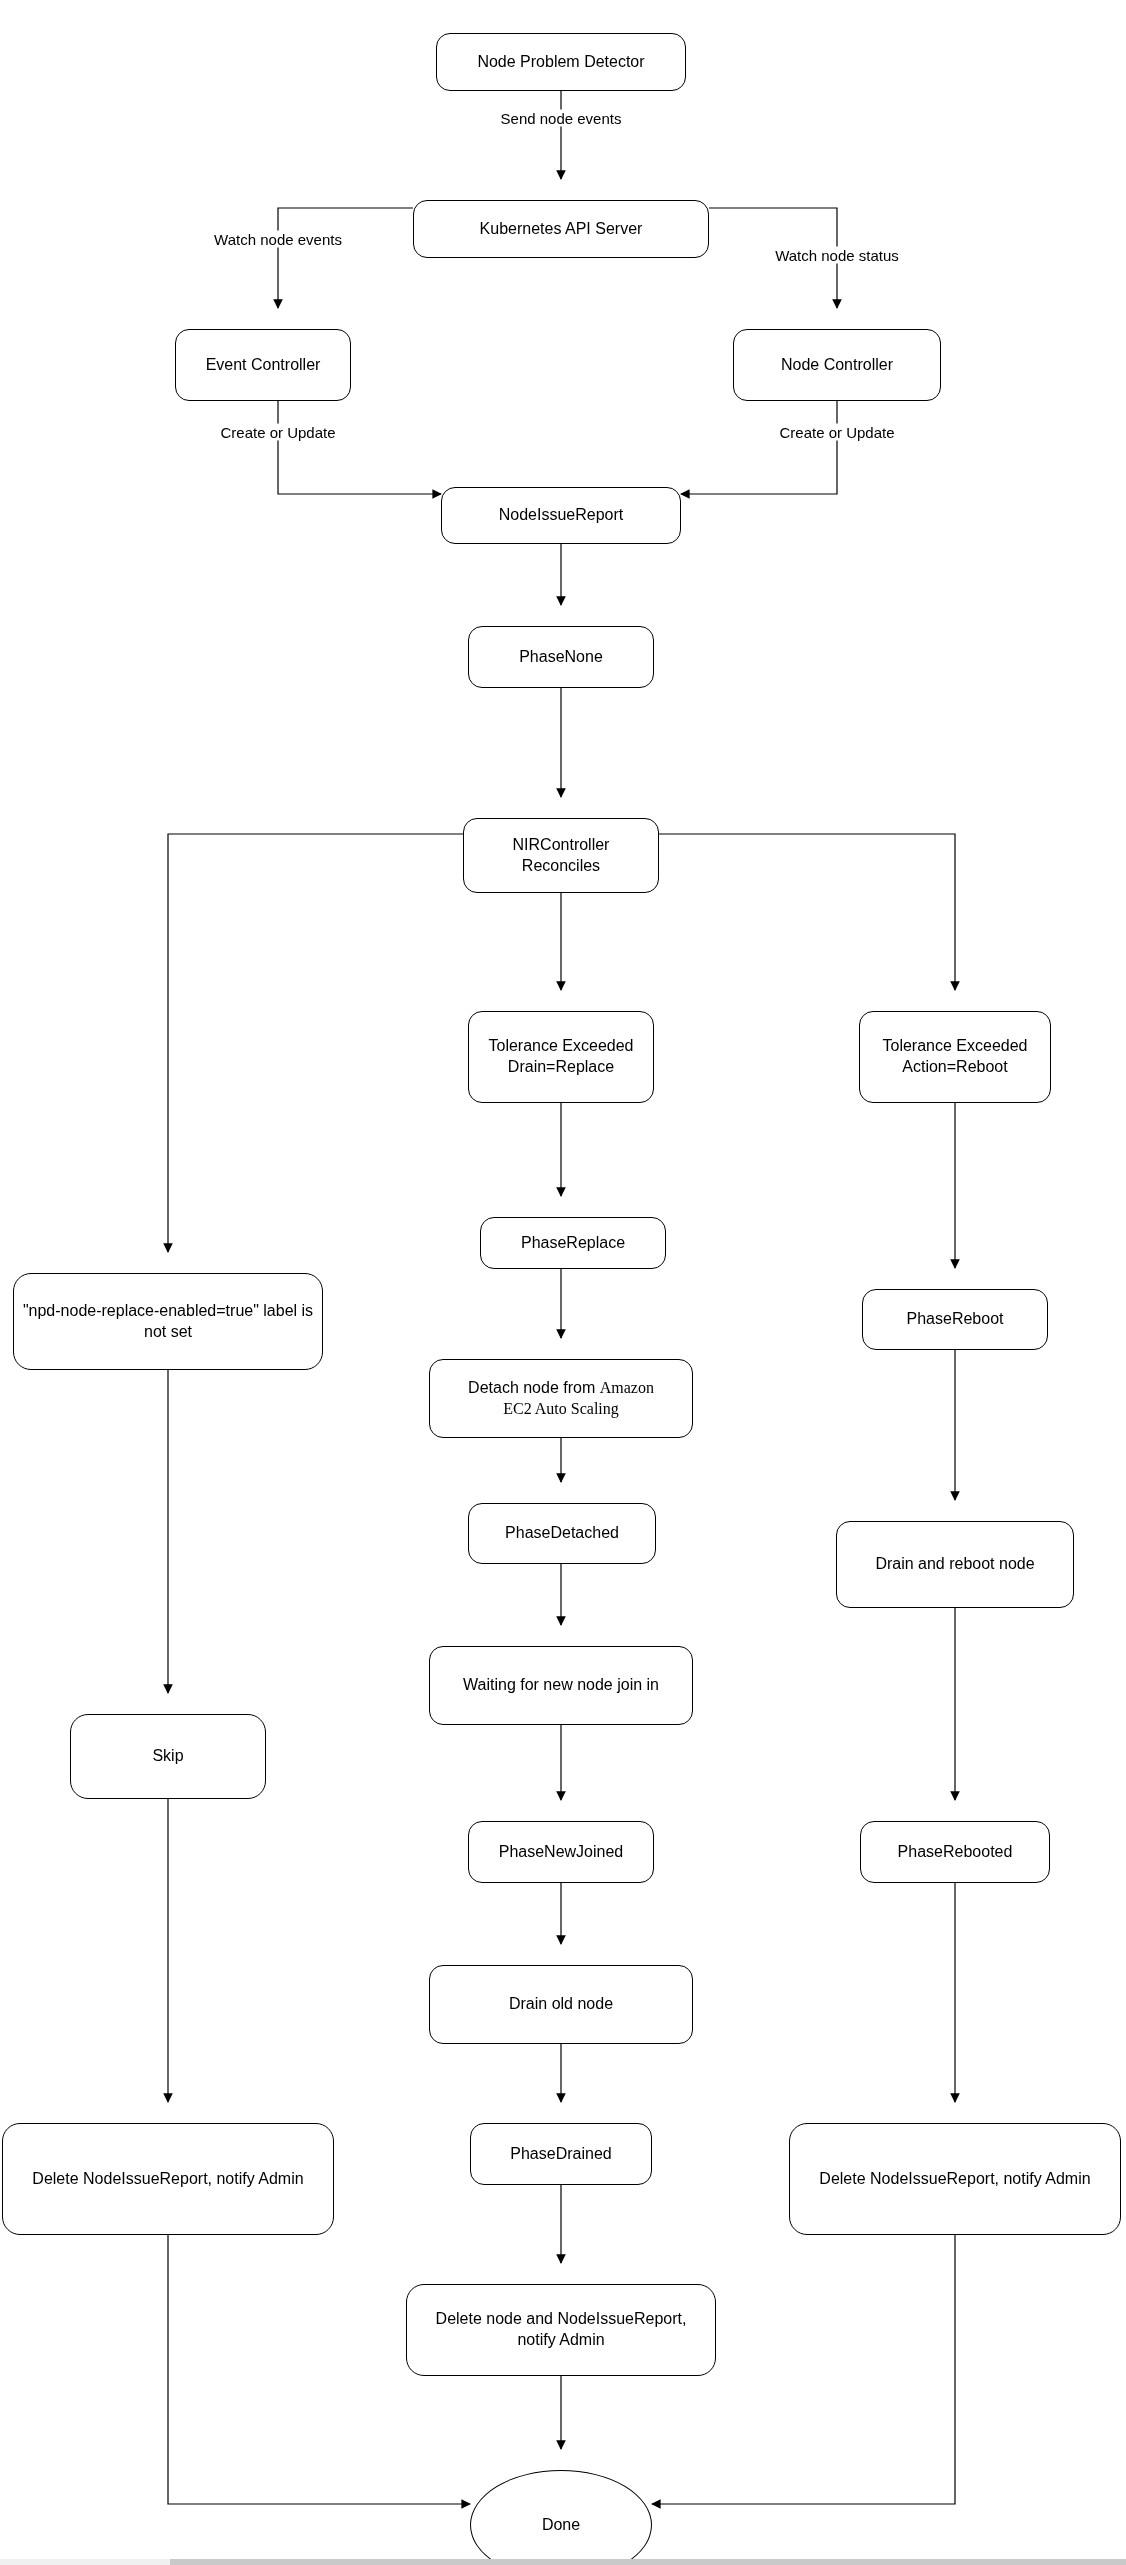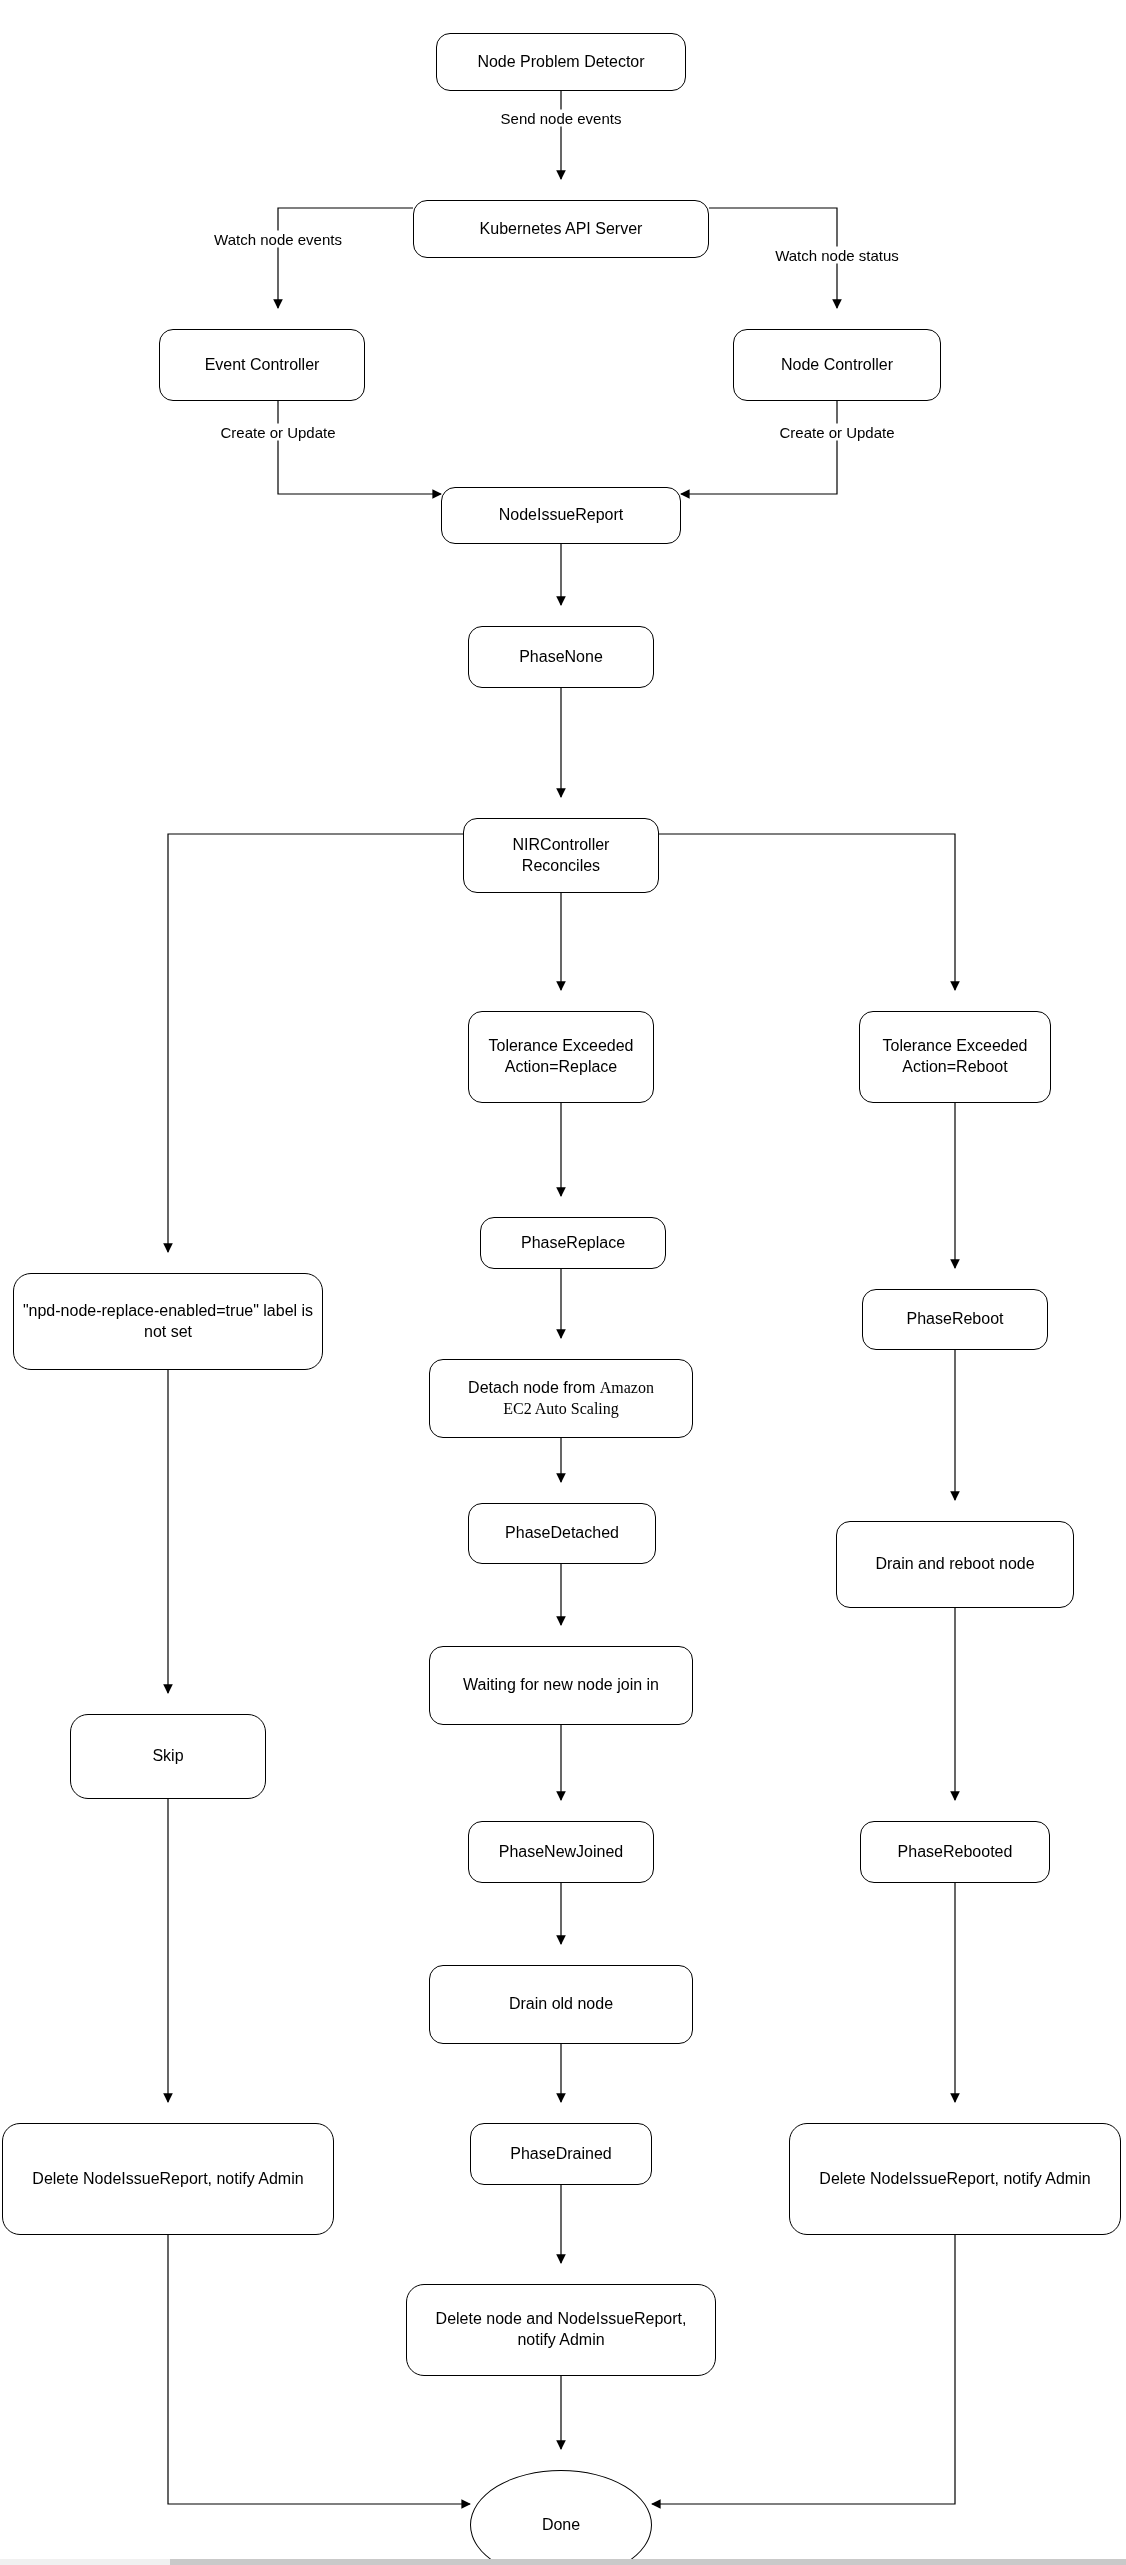--- a/index.html
+++ b/index.html
@@ -72,42 +72,42 @@
   </svg>
 
   <div class="node" style="left:436px;top:12px;width:250px;height:58px">
     <span>Node Problem Detector</span>
   </div>
 
   <div class="node" style="left:413px;top:179px;width:296px;height:58px">
     <span>Kubernetes API Server</span>
   </div>
 
-  <div class="node" style="left:159px;top:308px;width:206px;height:72px">
+  <div class="node" style="left:175px;top:308px;width:176px;height:72px">
     <span>Event Controller</span>
   </div>
 
   <div class="node" style="left:733px;top:308px;width:208px;height:72px">
     <span>Node Controller</span>
   </div>
 
   <div class="node" style="left:441px;top:466px;width:240px;height:57px">
     <span>NodeIssueReport</span>
   </div>
 
   <div class="node" style="left:468px;top:605px;width:186px;height:62px">
     <span>PhaseNone</span>
   </div>
 
   <div class="node" style="left:463px;top:797px;width:196px;height:75px">
     <span>NIRController Reconciles</span>
   </div>
 
   <div class="node" style="left:468px;top:990px;width:186px;height:92px">
-    <span>Tolerance Exceeded Action=Replace</span>
+    <span>Tolerance Exceeded Drain=Replace</span>
   </div>
 
   <div class="node" style="left:859px;top:990px;width:192px;height:92px">
     <span>Tolerance Exceeded Action=Reboot</span>
   </div>
 
   <div class="node big-radius" style="left:13px;top:1252px;width:310px;height:97px">
     <span>"npd-node-replace-enabled=true" label is not set</span>
   </div>
 

